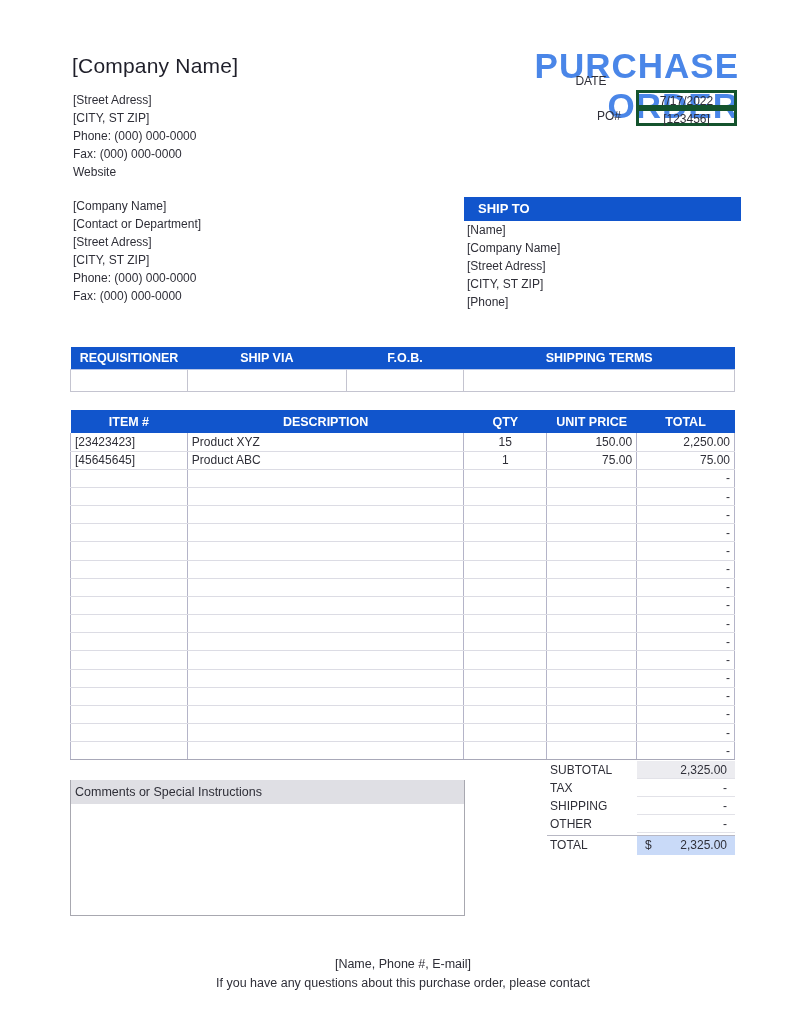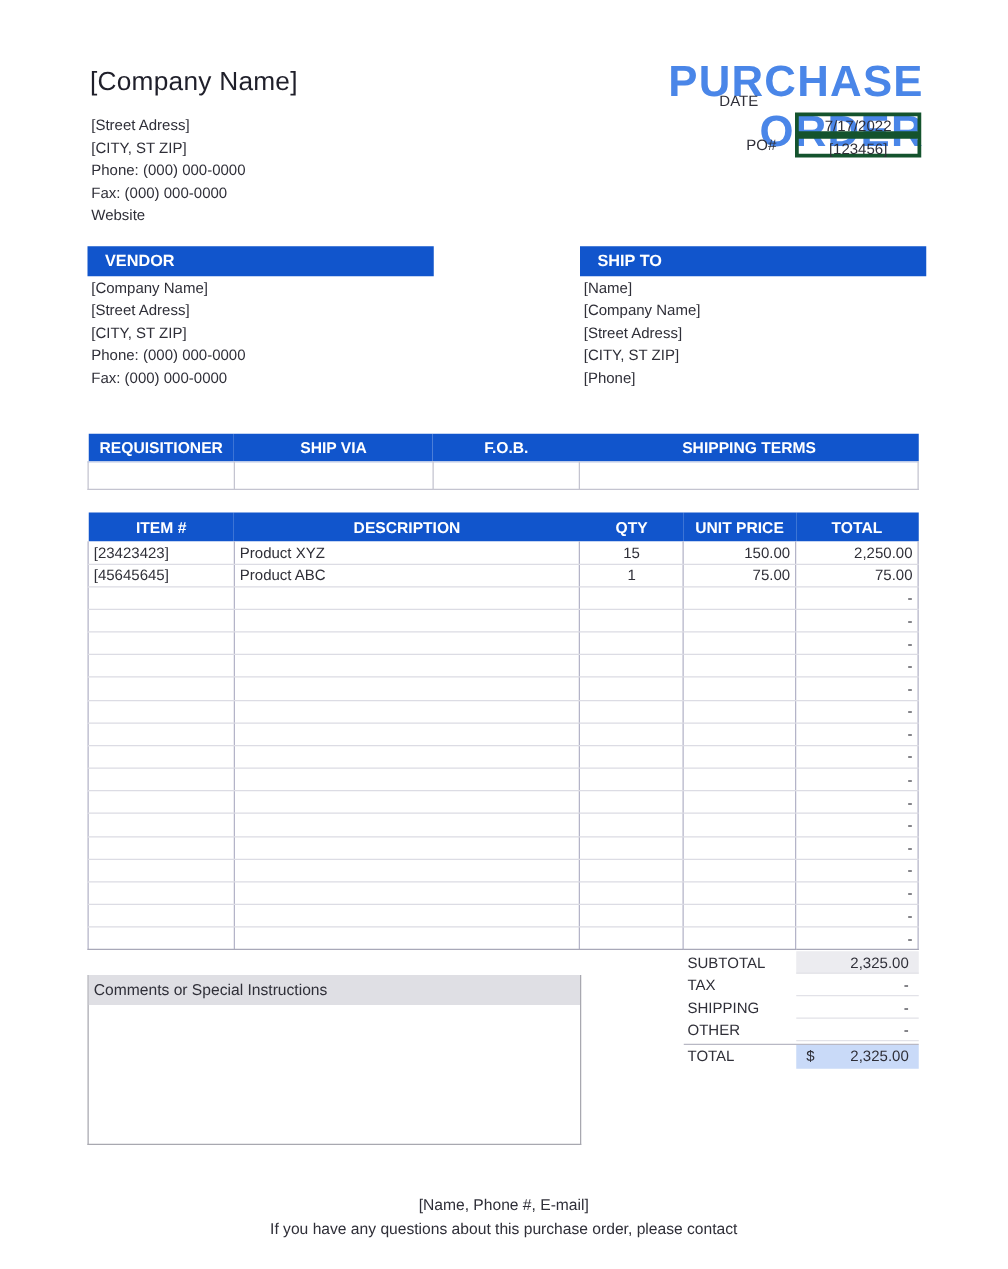--- a/index.html
+++ b/index.html
@@ -46,23 +46,23 @@
 </div>
 
 <div class="abs po-title">PURCHASE ORDER</div>
 
 <div class="abs meta-label" style="left:561px; top:74px;text-align:center;">DATE</div>
 <div class="abs meta-box" style="left:636px; top:90px;">7/17/2022</div>
 <div class="abs meta-label" style="left:561px; top:109px;">PO#</div>
 <div class="abs meta-box" style="left:636px; top:108px;">[123456]</div>
 
 <div class="abs" style="left:70px; top:197px; width:277px;">
-  <div class="section-head">VENDOR</div>
   <div style="padding-left:3px; padding-top:0px;">
     <div class="addr-line">[Company Name]</div>
+    <div class="addr-line">[Contact or Department]</div>
     <div class="addr-line">[Street Adress]</div>
     <div class="addr-line">[CITY, ST ZIP]</div>
     <div class="addr-line">Phone: (000) 000-0000</div>
     <div class="addr-line">Fax: (000) 000-0000</div>
   </div>
 </div>
 
 <div class="abs" style="left:464px; top:197px; width:277px;">
   <div class="section-head">SHIP TO</div>
   <div style="padding-left:3px;">

